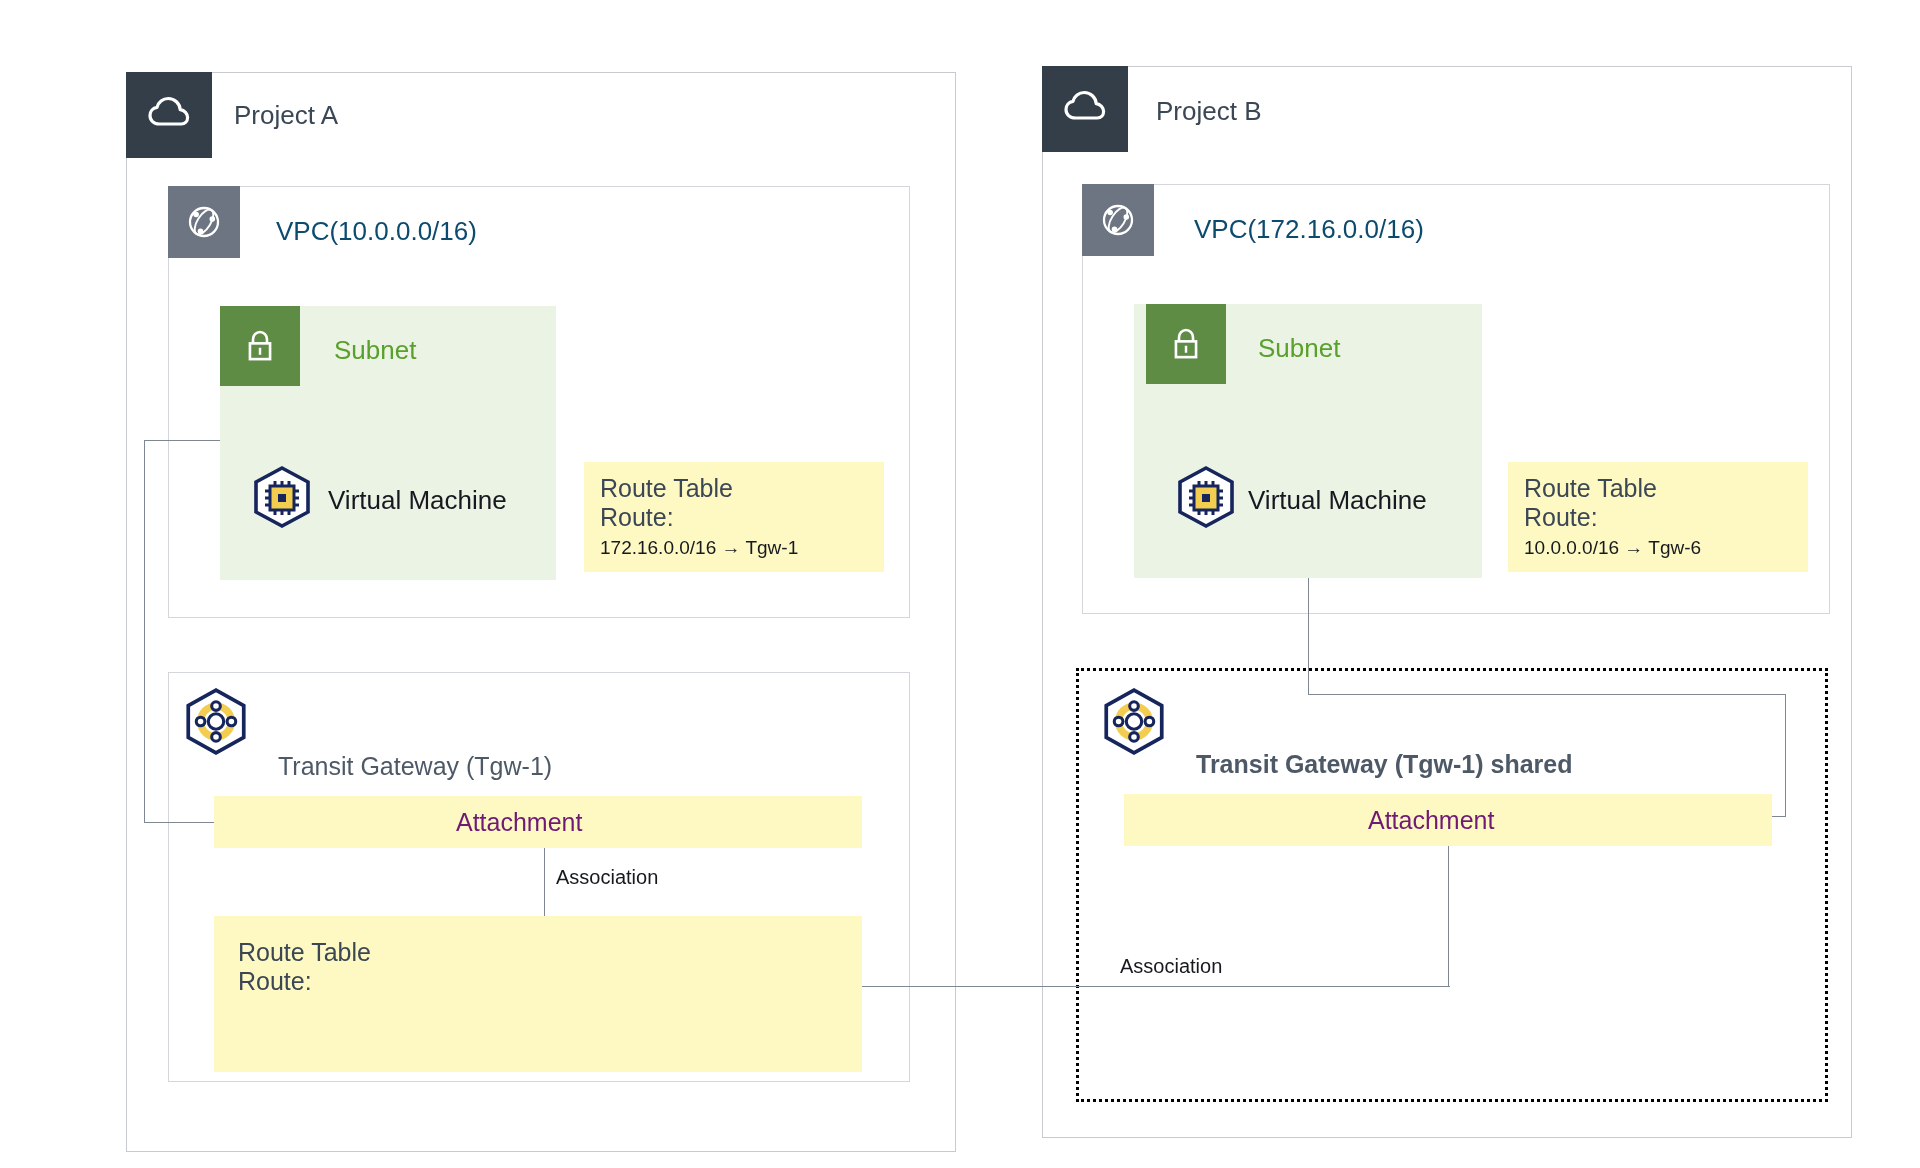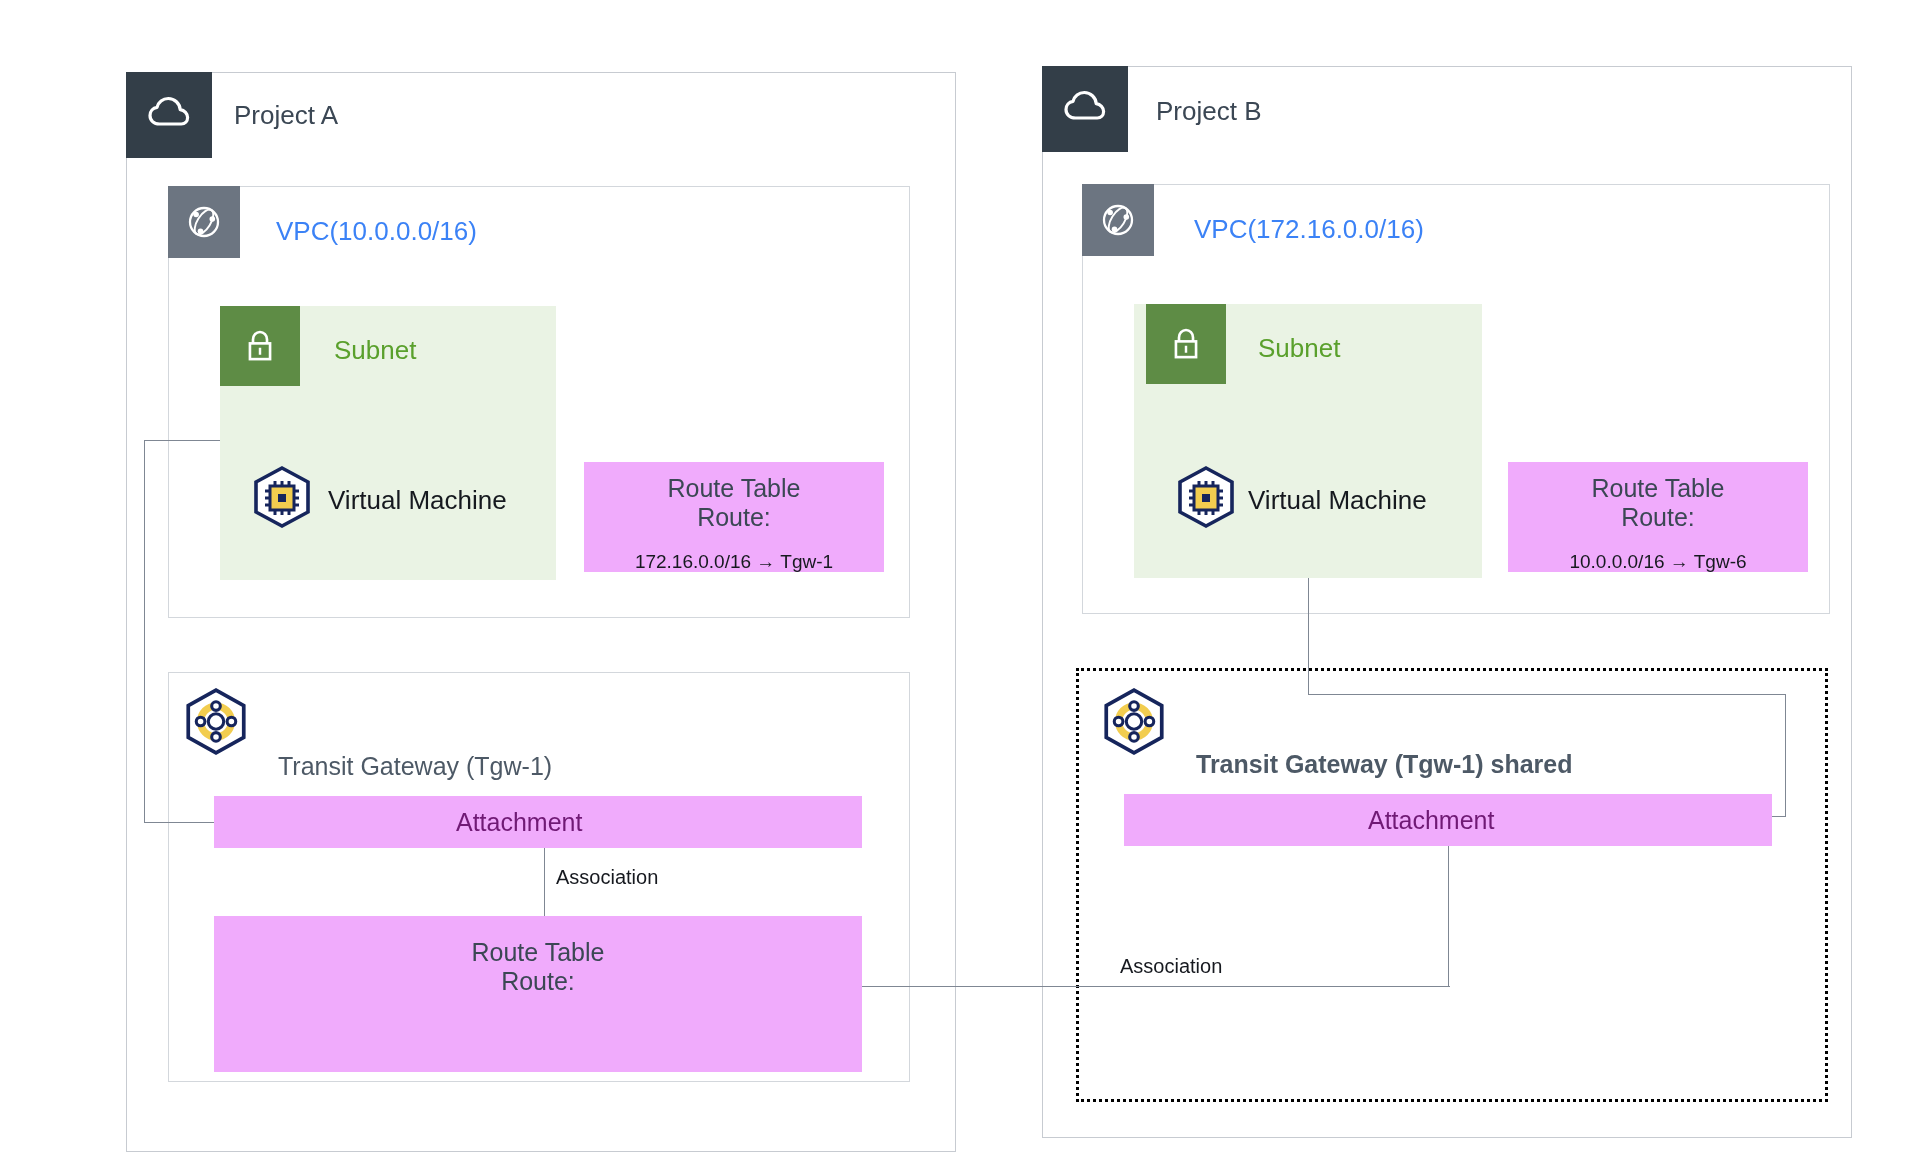--- a/index.html
+++ b/index.html
@@ -39,23 +39,22 @@
     background: #ffffff;
   }
   .tgw-box.dotted {
     border: 3px dotted #000000;
   }
   .subnet-box {
     background: #eaf3e4;
     border: none;
   }
   .grey-panel {
-    background: #f0abfc;
+    background: #fef9c3;
     border: none;
-    text-align: center;
   }
 
   
   .icon-tile {
     position: absolute;
     display: flex;
     align-items: center;
     justify-content: center;
     box-sizing: border-box;
   }
@@ -68,21 +67,21 @@
     position: absolute;
     white-space: nowrap;
     line-height: 1;
   }
   .label-project {
     font-size: 26px;
     color: #3b4754;
   }
   .label-vpc {
     font-size: 26px;
-    color: #3b82f6;
+    color: #0c4a6e;
   }
   .label-subnet {
     font-size: 26px;
     color: #5aa02c;
   }
   .label-vm {
     font-size: 26px;
     color: #16191f;
   }
   .label-tgw {
@@ -113,21 +112,21 @@
     font-size: 25px;
     color: #3b4754;
     line-height: 1.16;
     white-space: nowrap;
   }
   .rt-entry {
     font-size: 19px;
     color: #16191f;
     line-height: 1.22;
     white-space: nowrap;
-    margin-top: 18px;
+    margin-top: 4px;
   }
 
   
   .line {
     position: absolute;
     background: #7f8793;
   }
   .line-h { height: 1px; }
   .line-v { width: 1px; }
 

